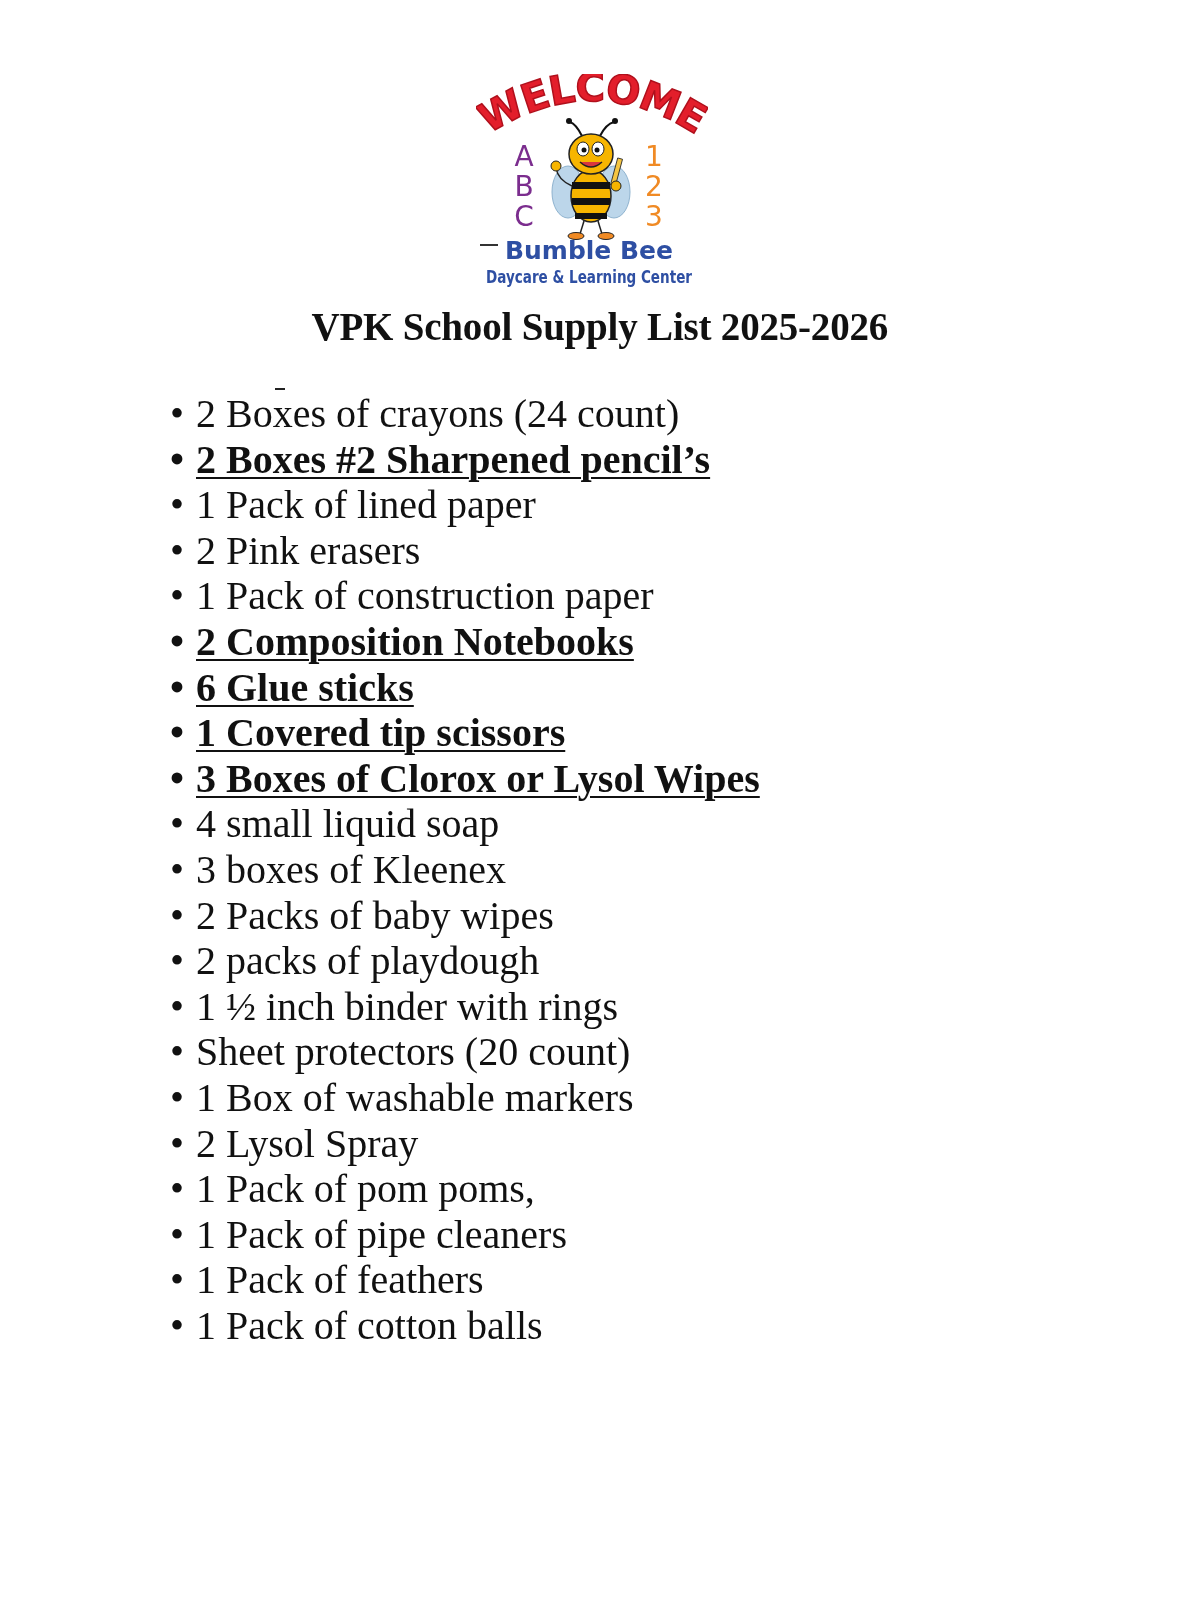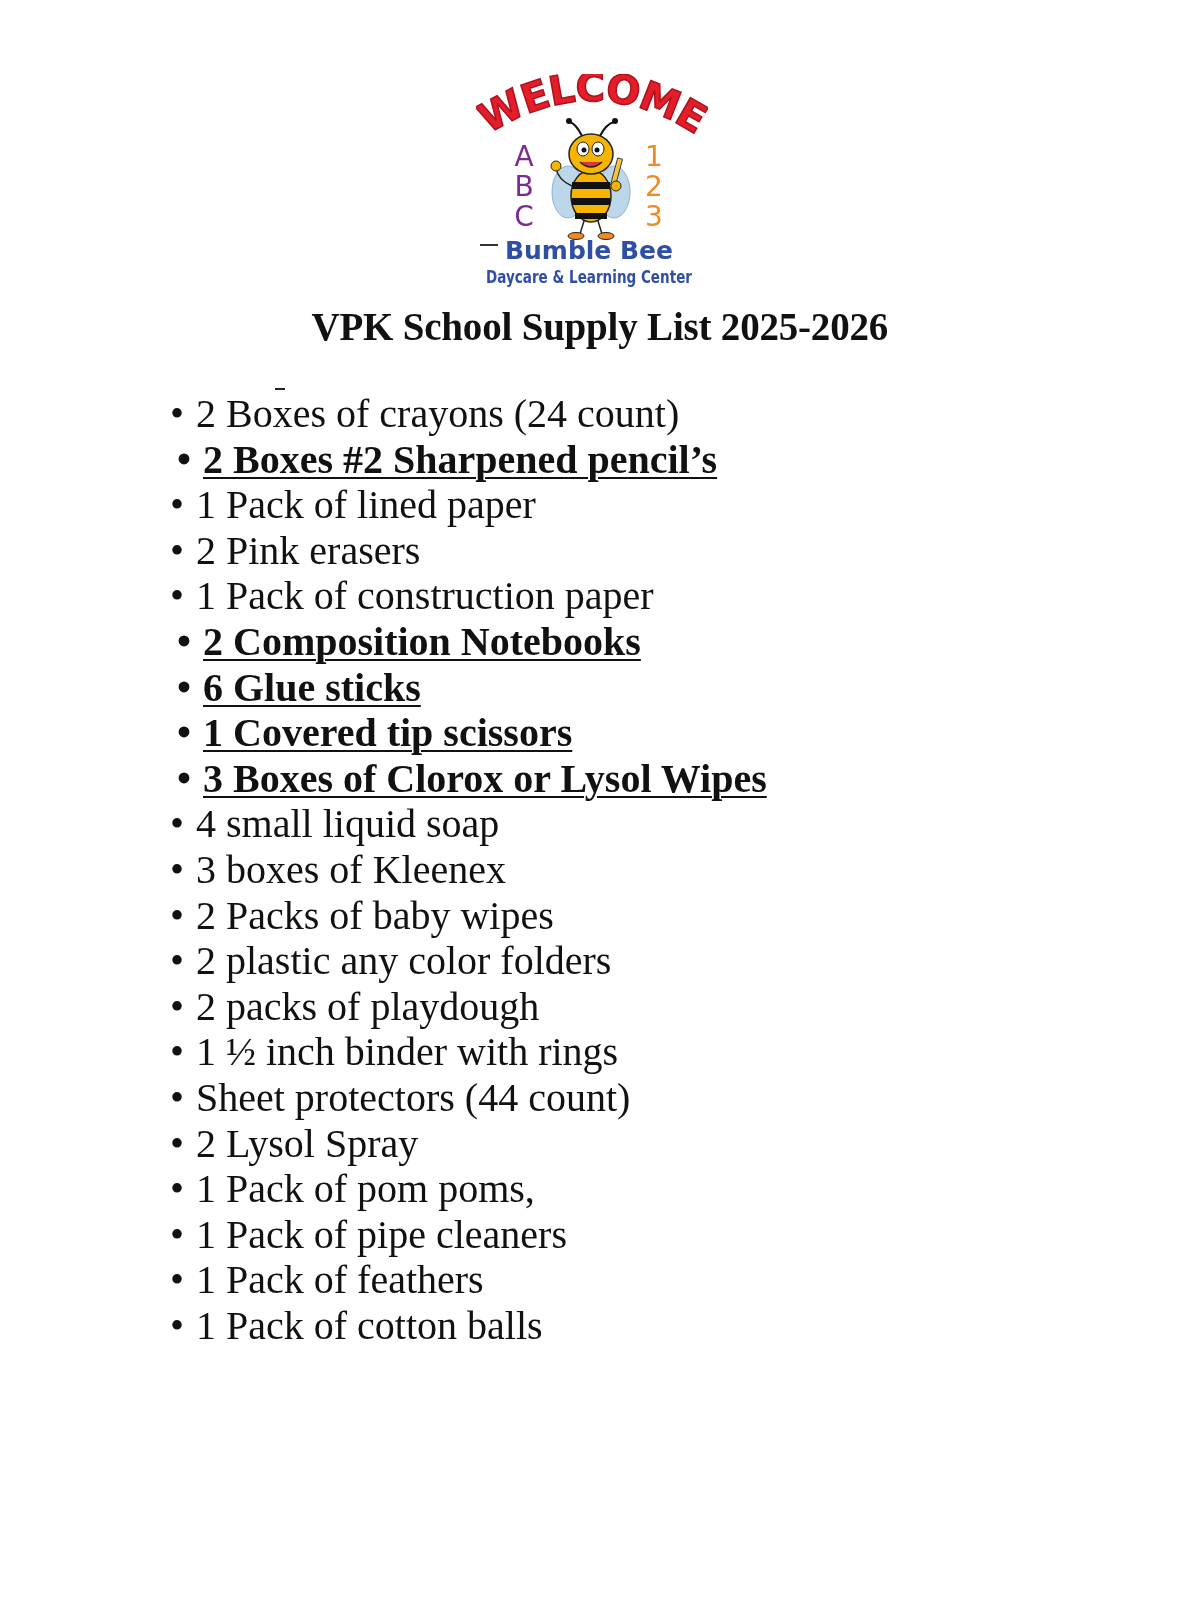--- a/index.html
+++ b/index.html
@@ -59,21 +59,20 @@
     }
     .list li .bullet {
       display: inline-block;
       width: 26px;
     }
     .list li.emph {
       font-weight: bold;
       text-decoration: underline;
       text-decoration-thickness: 2px;
       text-underline-offset: 4px;
-      margin-left: 7px;
     }
   </style>
 </head>
 <body>
 
 <div class="logo">
   <svg width="232" height="226" viewBox="0 0 232 226">
     <defs>
       <path id="arc" d="M 10 62 Q 116 -8 222 62" fill="none"></path>
     </defs>
@@ -146,22 +145,22 @@
     <li><span class="bullet">•</span><span>1 Pack of lined paper</span></li>
     <li><span class="bullet">•</span><span>2 Pink erasers</span></li>
     <li><span class="bullet">•</span><span>1 Pack of construction paper</span></li>
     <li class="emph"><span class="bullet">•</span><span>2 Composition Notebooks</span></li>
     <li class="emph"><span class="bullet">•</span><span>6 Glue sticks</span></li>
     <li class="emph"><span class="bullet">•</span><span>1 Covered tip scissors</span></li>
     <li class="emph"><span class="bullet">•</span><span>3 Boxes of Clorox or Lysol Wipes</span></li>
     <li><span class="bullet">•</span><span>4 small liquid soap</span></li>
     <li><span class="bullet">•</span><span>3 boxes of Kleenex</span></li>
     <li><span class="bullet">•</span><span>2 Packs of baby wipes</span></li>
-    <li><span class="bullet">•</span><span>2 plastic any color folders</span></li>
     <li><span class="bullet">•</span><span>2 packs of playdough</span></li>
     <li><span class="bullet">•</span><span>1 ½ inch binder with rings</span></li>
-    <li><span class="bullet">•</span><span>Sheet protectors (44 count)</span></li>
+    <li><span class="bullet">•</span><span>Sheet protectors (20 count)</span></li>
+    <li><span class="bullet">•</span><span>1 Box of washable markers</span></li>
     <li><span class="bullet">•</span><span>2 Lysol Spray</span></li>
     <li><span class="bullet">•</span><span>1 Pack of pom poms,</span></li>
     <li><span class="bullet">•</span><span>1 Pack of pipe cleaners</span></li>
     <li><span class="bullet">•</span><span>1 Pack of feathers</span></li>
     <li><span class="bullet">•</span><span>1 Pack of cotton balls</span></li>
   </ul>
 
 </body></html>

